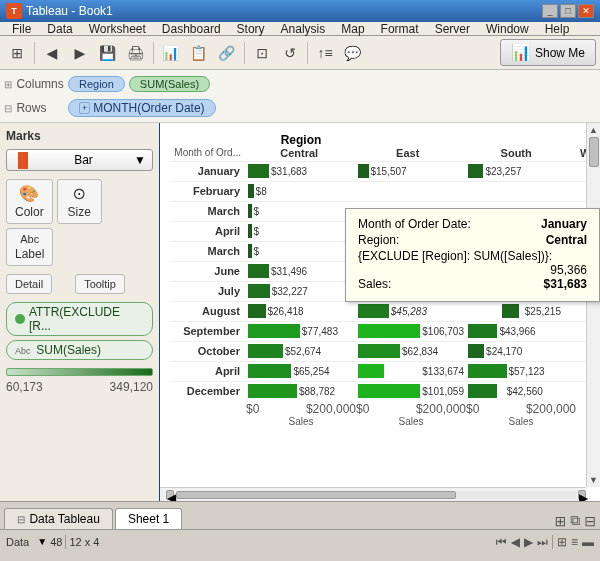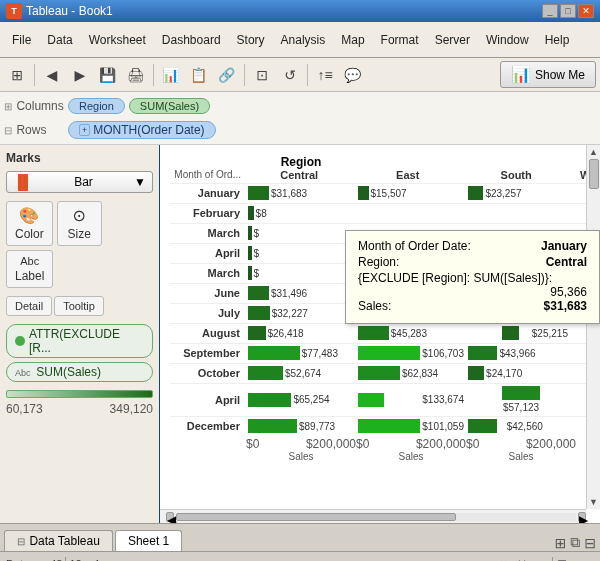--- a/index.html
+++ b/index.html
@@ -18,21 +18,21 @@
     .title-bar-left { display: flex; align-items: center; gap: 4px; }
     .title-bar-icon { width: 16px; height: 16px; background: #e05020; border-radius: 2px; display: flex; align-items: center; justify-content: center; font-size: 9px; color: white; font-weight: bold; }
     .title-bar-text { font-size: 12px; color: white; }
     .title-bar-controls { display: flex; gap: 2px; }
     .title-ctrl { width: 16px; height: 14px; border: 1px solid #888; background: #c0c0c0; color: #333; font-size: 9px; display: flex; align-items: center; justify-content: center; cursor: pointer; }
     .title-ctrl.close { background: #e05020; color: white; }
 
     
     .menu-bar {
       background: #f0ece4;
-      height: 36px;
+      height: 14px;
       display: flex;
       align-items: center;
       padding: 0 4px;
       border-bottom: 1px solid #999;
     }
     .menu-item { padding: 2px 8px; cursor: pointer; color: #222; font-size: 12px; }
 
     
     .toolbar {
       background: #f0ece4;
@@ -130,21 +130,21 @@
       flex-wrap: wrap;
     }
     .mark-btn {
       display: flex; flex-direction: column; align-items: center;
       border: 1px solid #bbb; background: #f5f5f5;
       border-radius: 3px; padding: 4px 8px; cursor: pointer;
       font-size: 10px; color: #333; gap: 2px; min-width: 45px;
     }
     .mark-btn .icon { font-size: 16px; }
     .mark-detail-row {
-      display: flex; gap: 2px; margin-bottom: 8px;
+      display: flex; gap: 23px; margin-bottom: 8px;
     }
     .mark-detail-btn {
       border: 1px solid #bbb; background: #f5f5f5;
       border-radius: 3px; padding: 3px 8px; cursor: pointer;
       font-size: 11px; color: #333;
     }
     .pill-strip {
       background: #e8f0e8;
       border: 1px solid #6aaa6a;
       border-radius: 10px;
@@ -483,25 +483,25 @@
             <div style="width: 76px; text-align: right; padding-right: 6px; font-weight: bold; font-size: 11px; color: rgb(51, 51, 51); white-space: nowrap;">August</div>
             <div style="width: 110px; padding: 2px;">
               <div style="display:flex;align-items:center;gap:2px;">
       <div style="width:17.5px;height:14px;background:rgb(30, 105, 30);min-width:2px;"></div>
       <span style="font-size:10px;color:#333;">$26,418</span>
     </div>
             </div>
             <div style="width: 110px; padding: 2px;">
               <div style="display:flex;align-items:center;gap:2px;">
       <div style="width:30.799999999999997px;height:14px;background:rgb(30, 124, 30);min-width:2px;"></div>
-      <span style="font-size:10px;color:#333;">$45,283</span>
-    </div>
-            </div>
-            <div style="width: 110px; padding: 2px;">
-              <div style="display:flex;align-items:center;gap:13px;padding-left:34px;">
+      <span style="font-size:10px;color:#333;font-style:italic;">$45,283</span>
+    </div>
+            </div>
+            <div style="width: 110px; padding: 2px;">
+              <div style="display:flex;align-items:center;gap:6px;padding-left:34px;">
       <div style="width:16.799999999999997px;height:14px;background:rgb(30, 104, 30);min-width:2px;"></div>
       <span style="font-size:10px;color:#333;">$25,215</span>
     </div>
             </div>
           </div>
           <div style="display: flex; align-items: center; margin-bottom: 1px; border-top: 1px solid rgb(238, 238, 238);">
             <div style="width: 76px; text-align: right; padding-right: 6px; font-weight: bold; font-size: 11px; color: rgb(51, 51, 51); white-space: nowrap;">September</div>
             <div style="width: 110px; padding: 2px;">
               <div style="display:flex;align-items:center;gap:2px;">
       <div style="width:51.8px;height:14px;background:rgb(30, 154, 30);min-width:2px;"></div>
@@ -550,32 +550,32 @@
       <span style="font-size:10px;color:#333;">$65,254</span>
     </div>
             </div>
             <div style="width: 110px; padding: 2px;">
               <div style="display:flex;align-items:center;gap:2px;">
       <div style="width:70px;height:14px;background:rgb(30, 180, 30);min-width:2px;"></div>
       <span style="font-size:10px;color:#333;margin-left:36px;">$133,674</span>
     </div>
             </div>
             <div style="width: 110px; padding: 2px;">
-              <div style="display:flex;align-items:center;gap:2px;flex-direction:column;">
+              <div style="display:flex;align-items:center;gap:2px;">
       <div style="width:38.5px;height:14px;background:rgb(30, 135, 30);min-width:2px;"></div>
       <span style="font-size:10px;color:#333;">$57,123</span>
     </div>
             </div>
           </div>
           <div style="display: flex; align-items: center; margin-bottom: 1px; border-top: 1px solid rgb(238, 238, 238);">
             <div style="width: 76px; text-align: right; padding-right: 6px; font-weight: bold; font-size: 11px; color: rgb(51, 51, 51); white-space: nowrap;">December</div>
             <div style="width: 110px; padding: 2px;">
               <div style="display:flex;align-items:center;gap:2px;">
       <div style="width:49px;height:14px;background:rgb(30, 150, 30);min-width:2px;"></div>
-      <span style="font-size:10px;color:#333;">$89,773</span>
+      <span style="font-size:10px;color:#333;">$88,782</span>
     </div>
             </div>
             <div style="width: 110px; padding: 2px;">
               <div style="display:flex;align-items:center;gap:2px;">
       <div style="width:67.89999999999999px;height:14px;background:rgb(30, 177, 30);min-width:2px;"></div>
       <span style="font-size:10px;color:#333;">$101,059</span>
     </div>
             </div>
             <div style="width: 110px; padding: 2px;">
               <div style="display:flex;align-items:center;gap:10px;">

